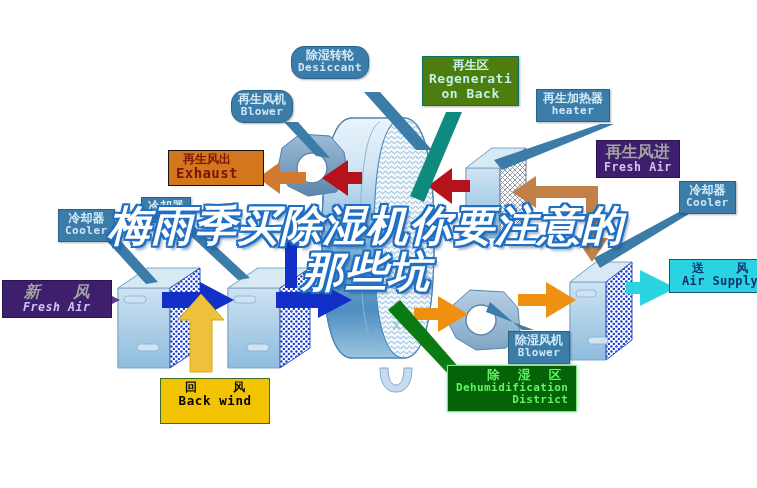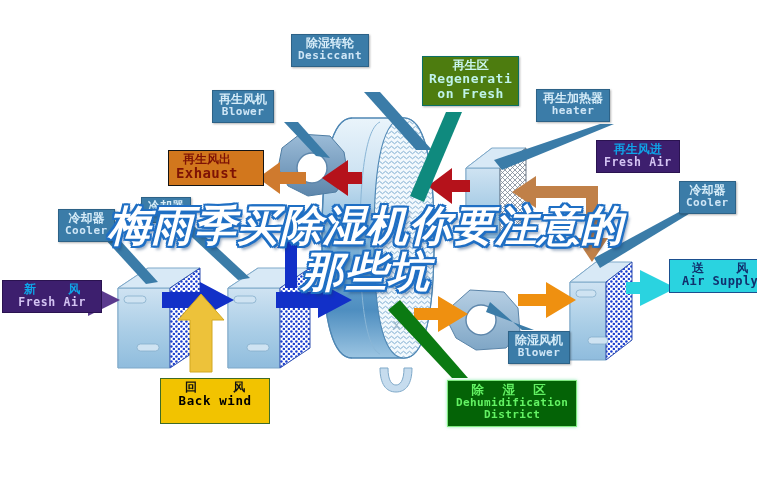--- a/index.html
+++ b/index.html
@@ -78,21 +78,21 @@
   .tag-green .cn { font-size: 12.5px; color: #63f263; letter-spacing: 7px; }
   .tag-green .en { font-size: 11px; color: #63f263; letter-spacing: 0.4px; }
 
   
   .tag-purple {
     background: #3d1f6e;
     border: 1px solid #2a1350;
     color: #cdbbf0;
     padding: 2px 7px 3px 7px;
   }
-  .tag-purple .cn { font-size: 12px; color: #0ea5e9; letter-spacing: 14px; text-indent: 14px; }
+  .tag-purple .cn { font-size: 16px; color: #a3a3a3; letter-spacing: 14px; text-indent: 14px; }
   .tag-purple .en { font-size: 11.5px; color: #d3c3f2; letter-spacing: 0.6px; }
 
   .tag-purple.no-space .cn { letter-spacing: 0; text-indent: 0; }
 
   
   .tag-orange {
     background: #d2771d;
     border: 1px solid #141414;
     color: #7d1a07;
     padding: 2px 25px 3px 7px;
@@ -322,39 +322,39 @@
       <path d="M104,238 L118,238 L158,282 L146,284 Z" fill="#3b7ca8"></path>
 
       <path d="M180,226 L194,226 L250,278 L238,280 Z" fill="#3b7ca8"></path>
 
       <path d="M522,330 L534,330 L486,312 L490,302 Z" fill="#3b7ca8"></path>
 
       <path d="M452,378 L468,378 L400,300 L388,310 Z" fill="#0b7a12"></path>
     </g>
   </svg>
 
-  <div class="tag tag-steel" style="left:291px; top:34px;">
+  <div class="tag tag-steel" style="left:291px; top:46px;border-radius:13px;">
     <span class="cn">除湿转轮</span>
     <span class="en">Desiccant</span>
   </div>
 
-  <div class="tag tag-steel" style="left:212px; top:90px;">
+  <div class="tag tag-steel" style="left:231px; top:90px;border-radius:13px;">
     <span class="cn">再生风机</span>
     <span class="en">Blower</span>
   </div>
 
   <div class="tag tag-orange" style="left:168px; top:150px;">
     <span class="cn">再生风出</span>
     <span class="en">Exhaust</span>
   </div>
 
   <div class="tag tag-teal" style="left:422px; top:56px;">
     <span class="cn">再生区</span>
     <span class="en">Regenerati</span>
-    <span class="en">on Fresh</span>
+    <span class="en">on Back</span>
   </div>
 
   <div class="tag tag-steel" style="left:536px; top:89px;">
     <span class="cn">再生加热器</span>
     <span class="en">heater</span>
   </div>
 
   <div class="tag tag-purple no-space" style="left:596px; top:140px;">
     <span class="cn">再生风进</span>
     <span class="en">Fresh Air</span>
@@ -367,36 +367,36 @@
 
   <div class="tag tag-steel" style="left:58px; top:209px;">
     <span class="cn">冷却器</span>
     <span class="en">Cooler</span>
   </div>
 
   <div class="tag tag-steel" style="left:141px; top:197px; padding-bottom:9px;">
     <span class="cn">冷却器</span>
   </div>
 
-  <div class="tag tag-purple" style="left:2px; top:280px;">
+  <div class="tag tag-purple" style="left:2px; top:280px;font-style:italic;">
     <span class="cn">新 风</span>
     <span class="en">Fresh Air</span>
   </div>
 
   <div class="tag tag-yellow" style="left:160px; top:378px;">
     <span class="cn">回 风</span>
     <span class="en">Back wind</span>
   </div>
 
   <div class="tag tag-steel" style="left:508px; top:331px;">
     <span class="cn">除湿风机</span>
     <span class="en">Blower</span>
   </div>
 
-  <div class="tag tag-green" style="left:447px; top:380px;">
+  <div class="tag tag-green" style="left:447px; top:365px;text-align:right;">
     <span class="cn">除 湿 区</span>
     <span class="en">Dehumidification</span>
     <span class="en">District</span>
   </div>
 
   <div class="tag tag-cyan" style="left:669px; top:259px;">
     <span class="cn">送 风</span>
     <span class="en">Air Supply</span>
   </div>
 

